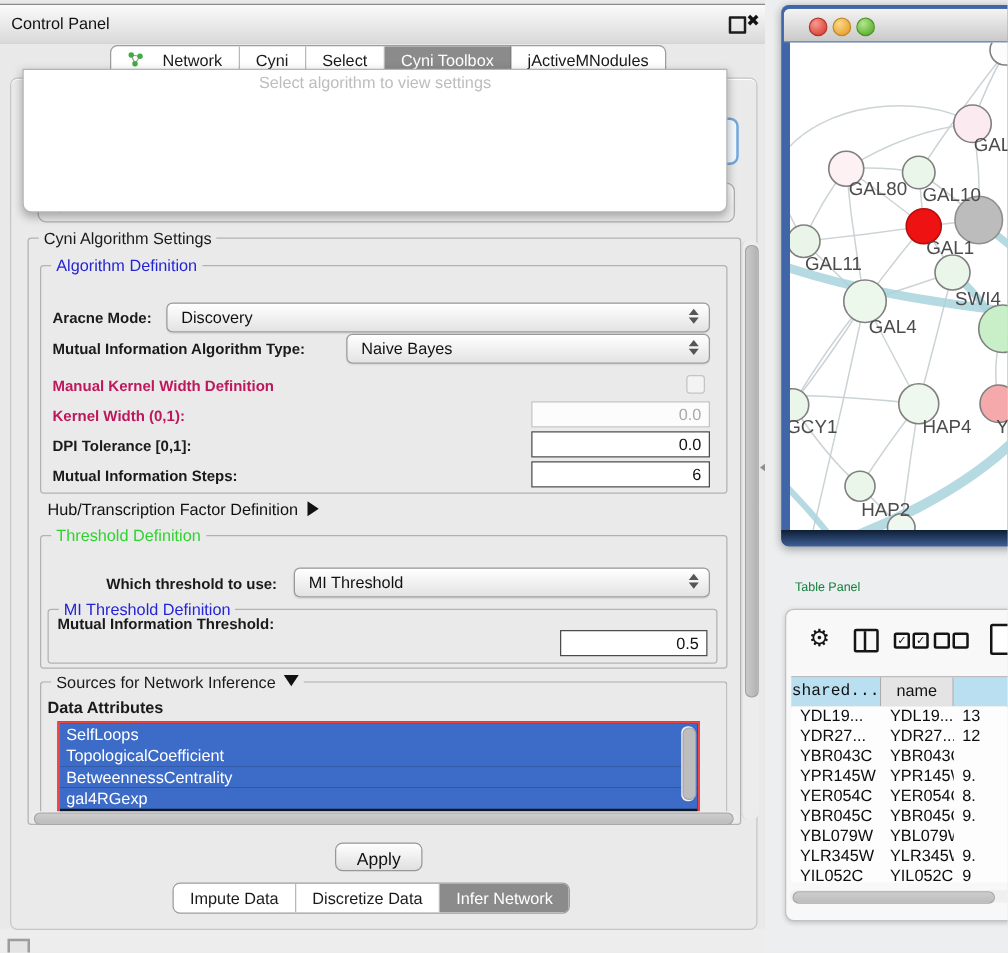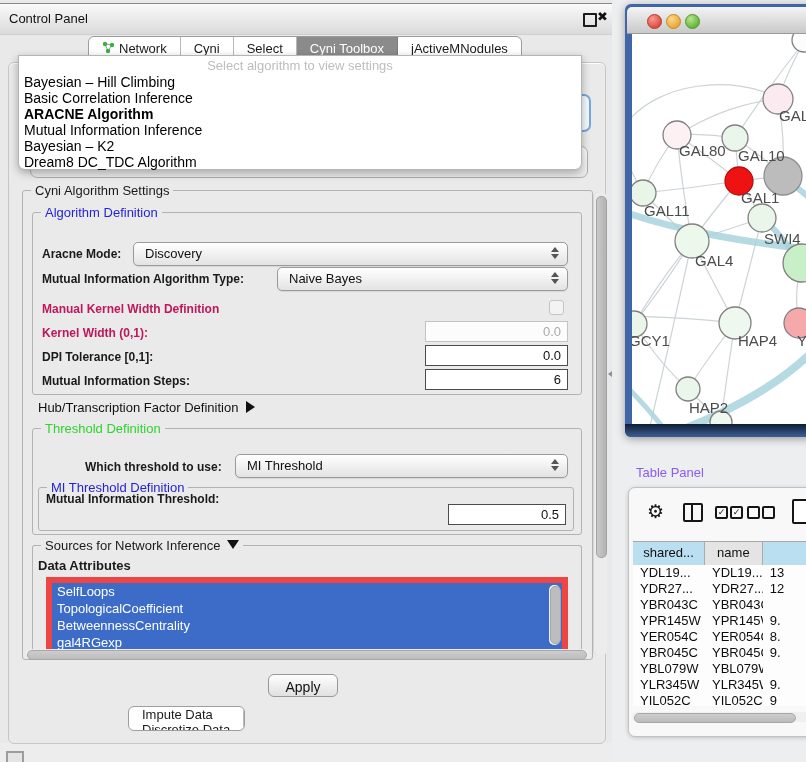--- a/index.html
+++ b/index.html
@@ -13,26 +13,26 @@
       background:linear-gradient(#fafafa,#dadada);border-top:1px solid #8a8a8a;border-bottom:1px solid #cfcfcf;}
   .cp-title{position:absolute;left:9px;top:7px;font-size:13px;color:#111;}
   .float-icon{position:absolute;left:583px;top:9px;width:10px;height:10px;border:2px solid #1c1c1c;border-radius:1px;}
   .close-icon{position:absolute;left:597px;top:5px;font-size:13px;font-weight:bold;color:#111;}
   .cp-outer{position:absolute;left:8px;top:62px;width:596px;height:680px;background:#eaeaea;
       border:1px solid #c6c6c6;border-radius:6px;box-shadow:inset 0 1px 0 #fff;}
 
   
   .tabbar{position:absolute;display:flex;height:23px;background:#fff;border:1px solid #9d9d9d;
       border-radius:6px;overflow:hidden;font-size:13px;color:#1a1a1a;}
-  .tab{display:flex;align-items:center;gap:4px;padding:0 13px;border-right:1px solid #b9b9b9;
+  .tab{display:flex;align-items:center;gap:15px;padding:0 13px;border-right:1px solid #b9b9b9;
       height:100%;white-space:nowrap;cursor:default;}
   .tab:last-child{border-right:none;}
   .tab.selected{background:#8b8b8b;color:#fff;border-right-color:#7d7d7d;}
   .top-tabbar{left:88px;top:36px;}
-  .bottom-tabbar{left:128px;top:706px;flex-direction:column;}
+  .bottom-tabbar{left:138px;top:706px;}
 
   
   .groupbox{position:absolute;border:1px solid #b2b2b2;border-radius:3px;}
   .g-label{position:absolute;top:-8px;left:8px;background:#eaeaea;padding:0 4px;font-size:13px;color:#1a1a1a;white-space:nowrap;}
   .g-label.blue{color:#2424d6;}
   .g-label.green{color:#2fd32f;}
 
   .lbl{position:absolute;font-size:12px;font-weight:bold;color:#1a1a1a;white-space:nowrap;}
   .lbl.dis{color:#be185d;}
   .combo{position:absolute;height:22px;border:1px solid #9a9a9a;border-radius:5px;
@@ -67,22 +67,22 @@
 
   
   .vscroll{position:absolute;background:#ececec;border-left:1px solid #d6d6d6;border-radius:6px;}
   .vthumb{position:absolute;left:2px;width:9px;background:linear-gradient(90deg,#c9c9c9,#b3b3b3);
       border:1px solid #a2a2a2;border-radius:5px;}
   .hscroll{position:absolute;background:#ededed;border-radius:6px;}
   .hthumb{position:absolute;top:1px;height:8px;background:linear-gradient(#cdcdcd,#bcbcbc);
       border:1px solid #a8a8a8;border-radius:5px;}
 
   
-  .attr-list{position:absolute;left:46px;top:577px;width:510px;height:71px;background:#ec4899;
-      border:6px solid #ef4444;overflow:hidden;}
+  .attr-list{position:absolute;left:46px;top:577px;width:510px;height:71px;background:#0f172a;
+      border:2px solid #ef4444;overflow:hidden;}
   .attr-item{height:17px;line-height:17px;font-size:13px;color:#fff;background:#3c6cc8;padding-left:5px;}
   .attr-scroll{position:absolute;right:2px;top:2px;width:11px;height:60px;background:#f1f1f1;border-radius:5px;}
   .attr-thumb{position:absolute;left:1px;top:1px;width:9px;height:56px;background:#bdbdbd;border:1px solid #a6a6a6;border-radius:5px;}
 
   .apply-btn{position:absolute;left:268px;top:674px;width:70px;height:23px;border:1px solid #989898;
       border-radius:6px;background:linear-gradient(#fefefe,#e0e0e0);font-size:14px;color:#111;
       text-align:center;line-height:22px;font-family:inherit;}
 
   .dock-icon{position:absolute;left:6px;top:751px;width:14px;height:11px;border:2px solid #9d9d9d;background:#e4e4e4;}
   .sash{position:absolute;left:607px;top:369px;width:7px;height:9px;}
@@ -97,21 +97,21 @@
       background:linear-gradient(#f4f4f4,#c9c9c9);border-radius:5px 0 0 0;border-bottom:1px solid #9a9a9a;}
   .tl{position:absolute;top:7px;width:13px;height:13px;border-radius:50%;}
   .tl.red{left:20px;background:radial-gradient(circle at 35% 30%,#f89a92,#dd4f42 70%);border:1px solid #b4362c;}
   .tl.yellow{left:39px;background:radial-gradient(circle at 35% 30%,#fbd88a,#eaa93c 70%);border:1px solid #c08b24;}
   .tl.green{left:58px;background:radial-gradient(circle at 35% 30%,#b5e691,#67b73a 70%);border:1px solid #4f9427;}
   .net-canvas{position:absolute;left:7px;top:30px;width:183px;height:390px;background:#fff;overflow:hidden;}
   .net-bottom{position:absolute;left:0;bottom:0;width:190px;height:13px;
       background:linear-gradient(#0e1d33,#3d5f97);border-radius:0 0 0 6px;}
 
   
-  .tp-title{position:absolute;left:636px;top:465px;font-size:13px;color:#8b5cf6;}
+  .tp-title{position:absolute;left:636px;top:465px;font-size:10px;color:#15803d;}
   .table-window{position:absolute;left:628px;top:487px;width:188px;height:248px;background:#f8f8f8;
       border:1px solid #c2c2c2;border-radius:7px 0 0 7px;box-shadow:0 1px 4px rgba(0,0,0,.18);overflow:hidden;}
   .gear{position:absolute;left:18px;top:12px;font-family:"DejaVu Sans",sans-serif;font-size:19px;color:#151515;}
   .cols-icon{position:absolute;left:54px;top:15px;width:16px;height:15px;border:2px solid #151515;border-radius:2px;}
   .cols-icon:before{content:"";position:absolute;left:6px;top:0;width:2px;height:15px;background:#151515;}
   .cb{position:absolute;width:9px;height:9px;border:2px solid #151515;border-radius:2px;font-size:9px;
       line-height:9px;text-align:center;font-weight:bold;color:#151515;}
   .doc-icon{position:absolute;left:163px;top:11px;width:17px;height:21px;border:2px solid #151515;border-radius:2px;background:#fff;}
   .thead{position:absolute;left:4px;top:53px;width:184px;height:23px;display:flex;border-top:1px solid #a8a8a8;border-bottom:1px solid #a8a8a8;}
   .th{height:100%;font-size:13px;color:#111;text-align:center;line-height:22px;border-right:1px solid #ababab;
@@ -162,28 +162,20 @@
 
     <div class="cp-outer"></div>
 
     <div class="bg-combo">
       <span class="bg-combo-text">galFiltered.sif default node</span>
     </div>
     <div class="focus-sliver"></div>
 
     <div class="popup">
       <div class="popup-hint">Select algorithm to view settings</div>
-      <div id="popupItems">
-          <div class="popup-item">Bayesian – Hill Climbing</div>
-          <div class="popup-item">Basic Correlation Inference</div>
-          <div class="popup-item bold">ARACNE Algorithm</div>
-          <div class="popup-item">Mutual Information Inference</div>
-          <div class="popup-item">Bayesian – K2</div>
-          <div class="popup-item">Dream8 DC_TDC Algorithm</div>
-        </div>
     </div>
 
     <div class="groupbox" style="left:22px;top:190px;width:569px;height:468px;">
       <span class="g-label">Cyni Algorithm Settings</span>
     </div>
     <div class="vscroll" style="left:593px;top:192px;width:13px;height:464px;">
       <div class="vthumb" style="top:4px;height:360px;"></div>
     </div>
 
     <div class="groupbox" style="left:32px;top:212px;width:548px;height:181px;">
@@ -348,21 +340,21 @@
   <div class="tp-title">Table Panel</div>
   <div class="table-window">
     <span class="gear">⚙</span>
     <span class="cols-icon"></span>
     <span class="cb" style="left:86px;top:18px;">✓</span>
     <span class="cb" style="left:101px;top:18px;">✓</span>
     <span class="cb" style="left:118px;top:18px;"></span>
     <span class="cb" style="left:133px;top:18px;"></span>
     <span class="doc-icon"></span>
     <div class="thead" id="tableHead">
-        <div class="th sel" style="width: 80px;">shared...</div>
+        <div class="th sel" style="width: 80px; font-family: Liberation Mono, monospace;">shared...</div>
         <div class="th" style="width: 64px;">name</div>
         <div class="th sel" style="width: 60px;"></div>
       </div>
     <div class="tbody" id="tableBody">
         <div class="tr">
           <div class="td" style="width: 73px;">YDL19...</div>
           <div class="td" style="width: 57px;">YDL19...</div>
           <div class="td" style="width: 53px;">13</div>
         </div>
         <div class="tr">

